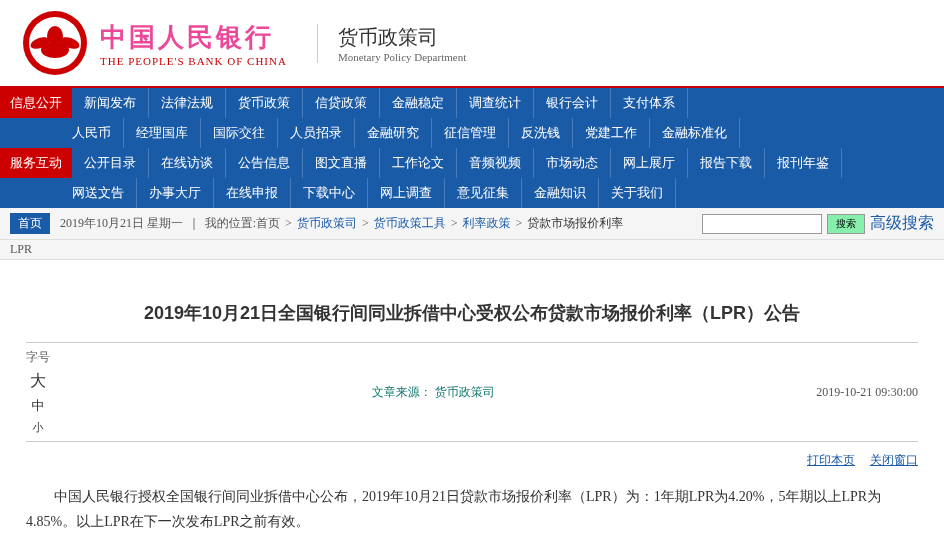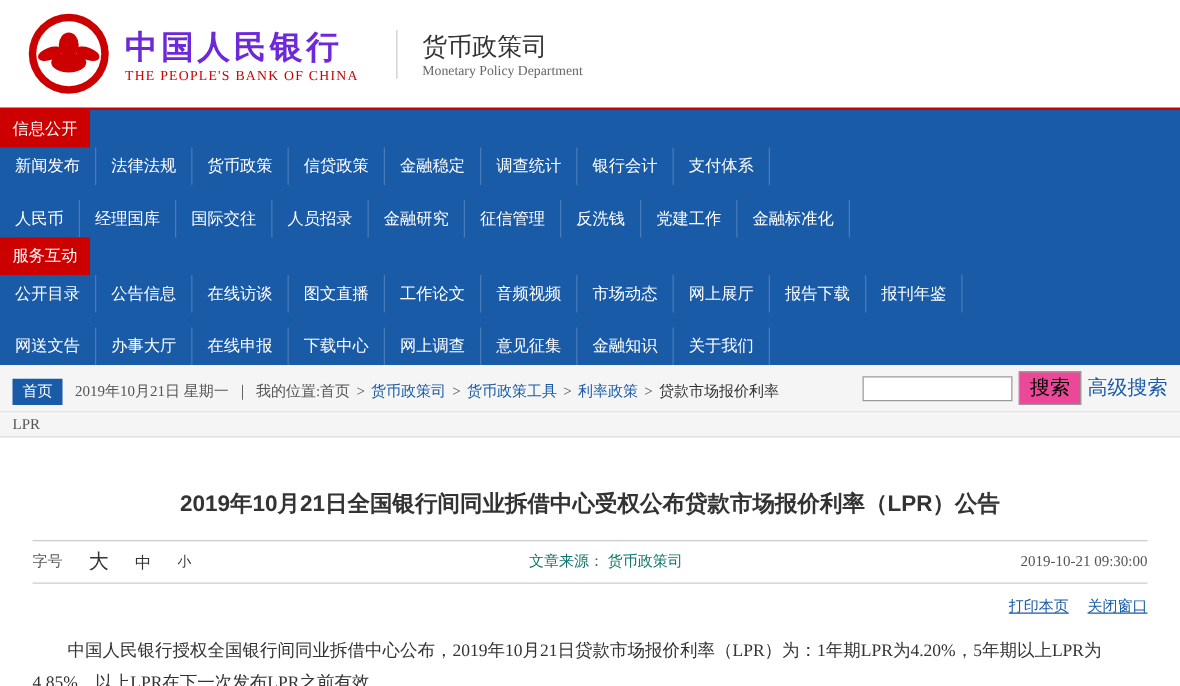--- a/index.html
+++ b/index.html
@@ -23,21 +23,21 @@
       height: 70px;
     }
     .logo-text {
       display: flex;
       flex-direction: column;
       align-items: flex-start;
     }
     .logo-cn {
       font-size: 26px;
       font-weight: bold;
-      color: #6d28d9;
+      color: #ec4899;
       letter-spacing: 3px;
       font-family: "Microsoft YaHei", SimSun, sans-serif;
     }
     .logo-en {
       font-size: 11px;
       color: #cc0000;
       letter-spacing: 1px;
     }
     .header-dept {
       margin-left: 30px;
@@ -53,22 +53,21 @@
       font-size: 11px;
       color: #666;
     }
 
     
     .nav-container {
       background: #1a5ba8;
     }
     .nav-row {
       display: flex;
-      align-items: flex-start;
-      flex-direction: column;
+      align-items: center;
     }
     .nav-section-label {
       background: #cc0000;
       color: #fff;
       padding: 6px 10px;
       font-size: 13px;
       display: flex;
       align-items: center;
       white-space: nowrap;
       min-width: 60px;
@@ -93,21 +92,21 @@
     .nav-row-2 .nav-section-label {
       background: #c8312a;
     }
 
     
     .breadcrumb-bar {
       background: #f5f5f5;
       border-bottom: 1px solid #ddd;
       padding: 5px 10px;
       display: flex;
-      align-items: flex-end;
+      align-items: flex-start;
       justify-content: space-between;
       font-size: 12px;
     }
     .breadcrumb-left {
       display: flex;
       align-items: center;
       gap: 5px;
     }
     .breadcrumb-home {
       background: #1a5ba8;
@@ -130,24 +129,24 @@
       gap: 5px;
     }
     .search-input {
       border: 1px solid #999;
       padding: 2px 5px;
       font-size: 12px;
       width: 120px;
       outline: none;
     }
     .search-btn {
-      background: #ec4899;
+      background: #86efac;
       border: 1px solid #999;
       padding: 2px 8px;
-      font-size: 16px;
+      font-size: 10px;
       cursor: pointer;
     }
     .advanced-search {
       color: #1a5ba8;
       font-size: 16px;
       cursor: pointer;
       text-decoration: none;
     }
 
     
@@ -168,23 +167,24 @@
       justify-content: space-between;
       align-items: center;
       border-top: 1px solid #ccc;
       border-bottom: 1px solid #ccc;
       padding: 6px 0;
       margin-bottom: 10px;
     }
     .font-size-ctrl {
       display: flex;
       align-items: center;
-      gap: 21px;
-      color: #333;
-      font-size: 12px;
+      gap: 5px;
+      color: #333;
+      font-size: 12px;
+      flex-direction: column;
     }
     .font-label {
       font-size: 12px;
       color: #555;
     }
     .font-big {
       font-size: 16px;
       cursor: pointer;
       color: #333;
     }
@@ -289,22 +289,22 @@
       <a class="nav-item">反洗钱</a>
       <a class="nav-item">党建工作</a>
       <a class="nav-item">金融标准化</a>
     </div>
   </div>
 
   <div class="nav-row">
     <div class="nav-section-label">服务互动</div>
     <div class="nav-items">
       <a class="nav-item">公开目录</a>
+      <a class="nav-item">在线访谈</a>
       <a class="nav-item">公告信息</a>
-      <a class="nav-item">在线访谈</a>
       <a class="nav-item">图文直播</a>
       <a class="nav-item">工作论文</a>
       <a class="nav-item">音频视频</a>
       <a class="nav-item">市场动态</a>
       <a class="nav-item">网上展厅</a>
       <a class="nav-item">报告下载</a>
       <a class="nav-item">报刊年鉴</a>
     </div>
   </div>
 

